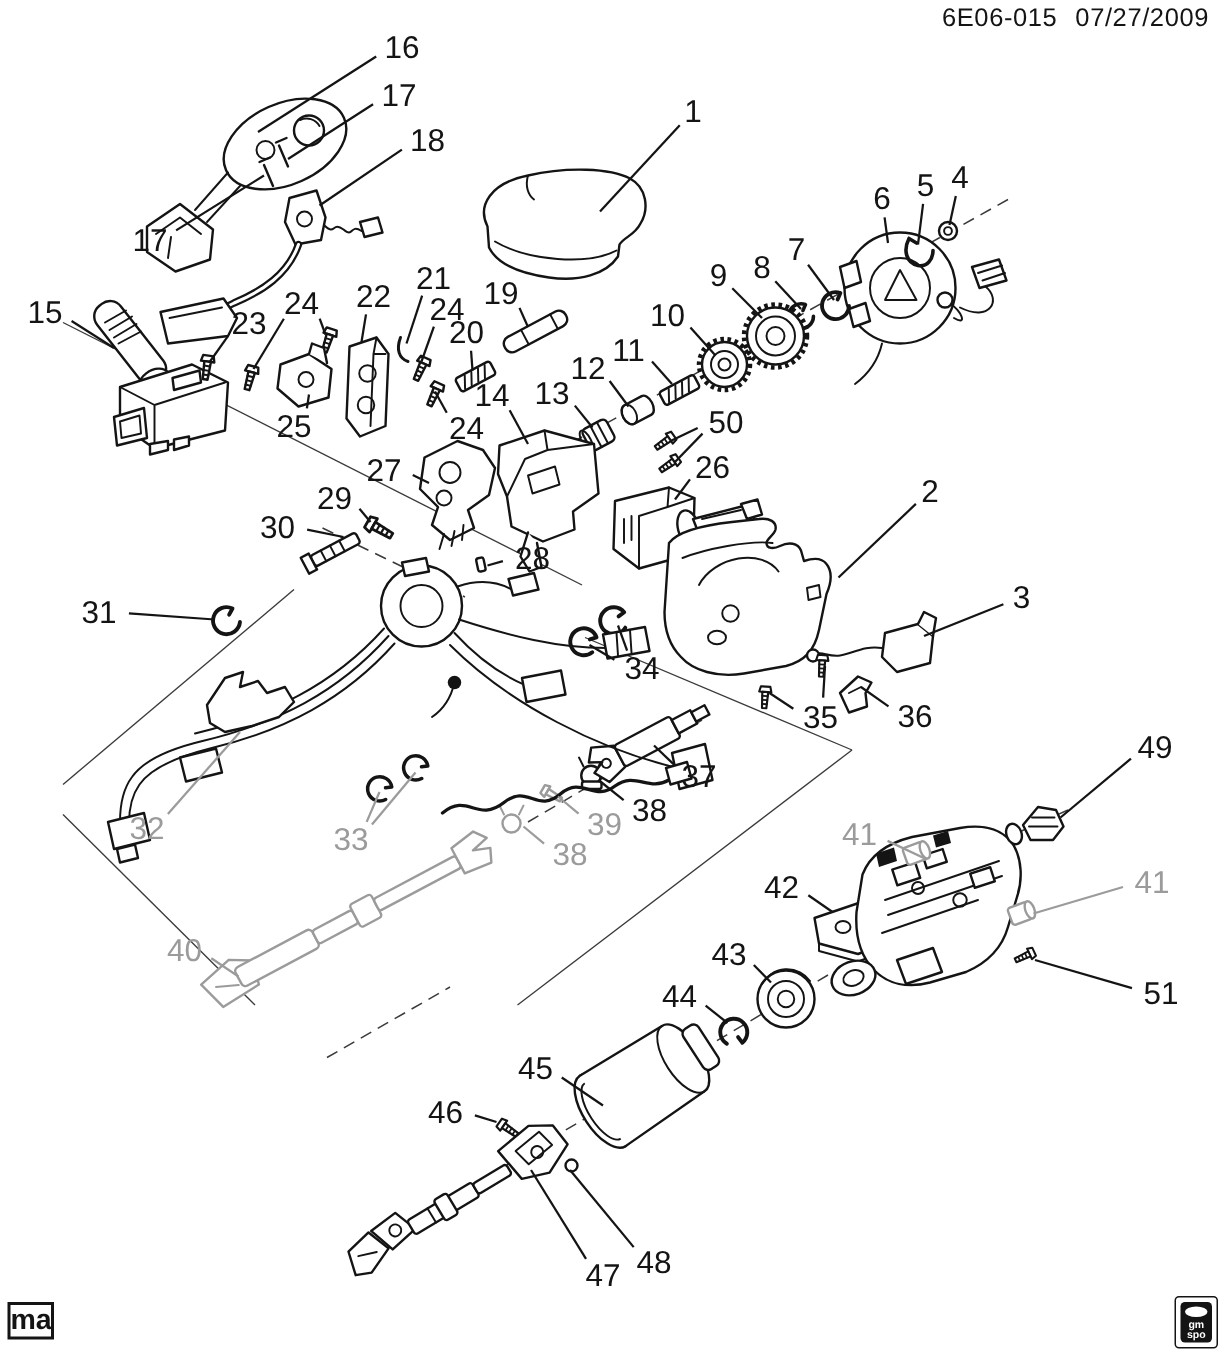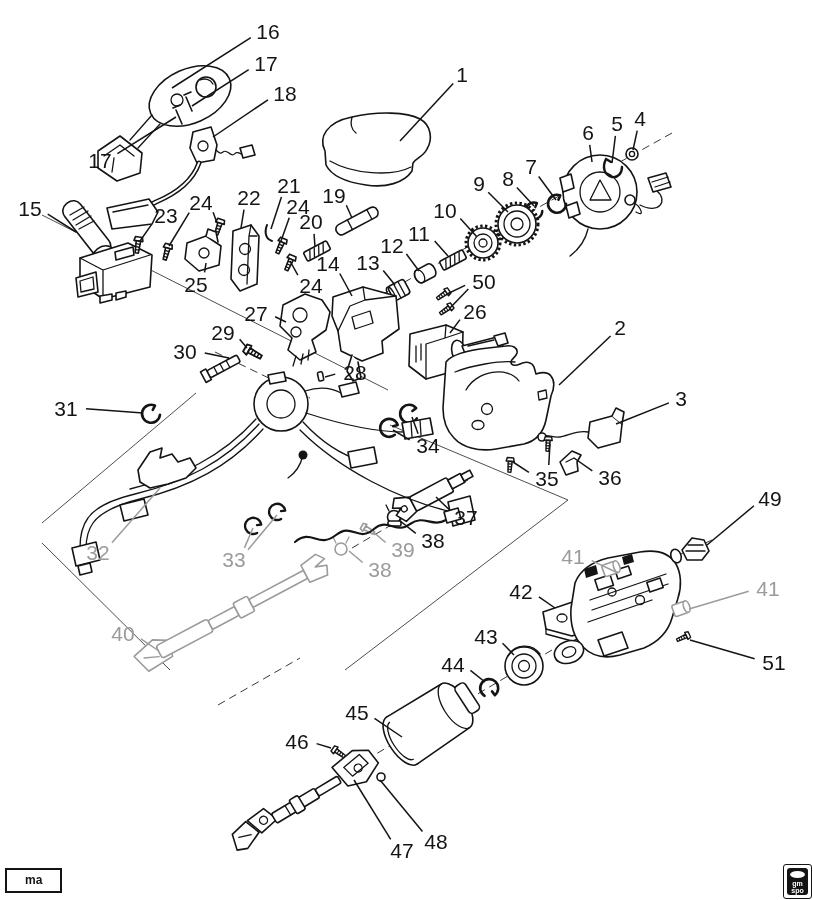--- a/index.html
+++ b/index.html
@@ -12,33 +12,37 @@
   .p  {stroke:#141414;fill:#fff;stroke-width:1.6;stroke-linejoin:round;stroke-linecap:round;}
   .ln {stroke:#141414;fill:none;stroke-width:1.3;stroke-linejoin:round;stroke-linecap:round;}
   .blk{fill:#141414;stroke:none;}
   .gp {stroke:#9b9b9b;fill:#fff;stroke-width:1.6;stroke-linejoin:round;stroke-linecap:round;}
   .gln{stroke:#9b9b9b;fill:none;stroke-width:1.3;stroke-linecap:round;}
   .thin{stroke:#3a3a3a;stroke-width:0.9;fill:none;}
   .axis{stroke:#3a3a3a;stroke-width:1;stroke-dasharray:8 5;fill:none;}
   .teeth{stroke:#141414;fill:none;stroke-width:3;stroke-dasharray:2.4 2.4;}
   .clip{stroke-width:2.6;fill:none;stroke-linecap:round;}
   .tag{position:absolute;left:5px;top:868px;border:2.5px solid #141414;color:#141414;
-       font-size:12px;font-weight:bold;padding:0 18px;line-height:21px;background:#fff;}
+       font-size:19px;font-weight:bold;padding:0 0;line-height:21px;background:#fff;}
   .spo{position:absolute;left:783px;top:864px;width:27px;height:33px;border:1.5px solid #141414;
        border-radius:3px;background:#fff;display:flex;align-items:center;justify-content:center;}
   .spo-in{width:21px;height:27px;background:#141414;border-radius:3px;position:relative;text-align:center;}
   .spo-oval{position:absolute;left:3px;top:3px;width:15px;height:7px;background:#fff;border-radius:50%;}
   .spo-t{position:absolute;left:0;width:100%;color:#fff;font-weight:bold;font-size:7px;line-height:7px;}
   .spo-t1{top:12px;} .spo-t2{top:19px;}
 </style>
 </head>
 <body>
 
 <div class="page">
 
+  <div class="hdr">
+    <span>6E06-015</span>
+    <span>07/27/2009</span>
+  </div>
 
   <svg width="813" height="900" viewBox="0 0 813 900">
     <defs>
       <g id="screw">
         <path class="p" d="M-3.5,-7 L3.5,-7 L4.5,-3 L-4.5,-3 Z"></path>
         <path class="p" d="M-2.2,-3 L2.2,-3 L1.6,9 L-1.6,9 Z"></path>
         <line class="ln" x1="-2" y1="0" x2="2" y2="0"></line>
         <line class="ln" x1="-1.9" y1="3" x2="1.9" y2="3"></line>
         <line class="ln" x1="-1.8" y1="6" x2="1.8" y2="6"></line>
       </g>

